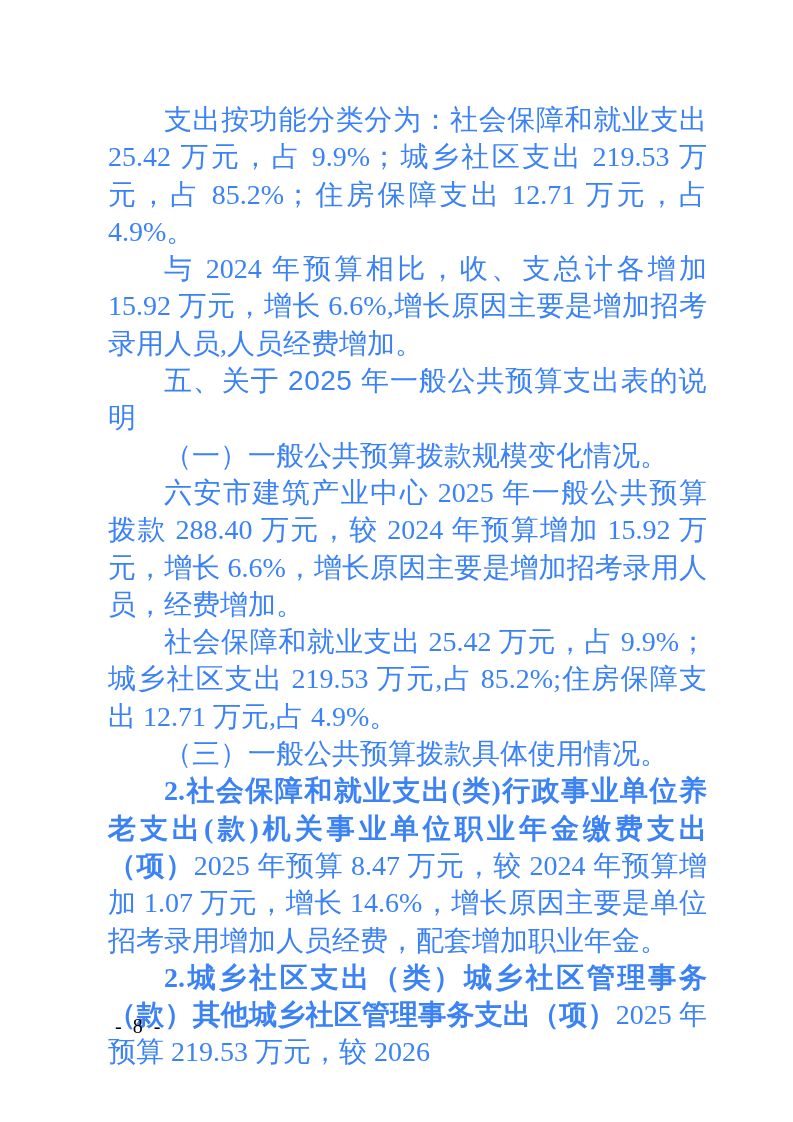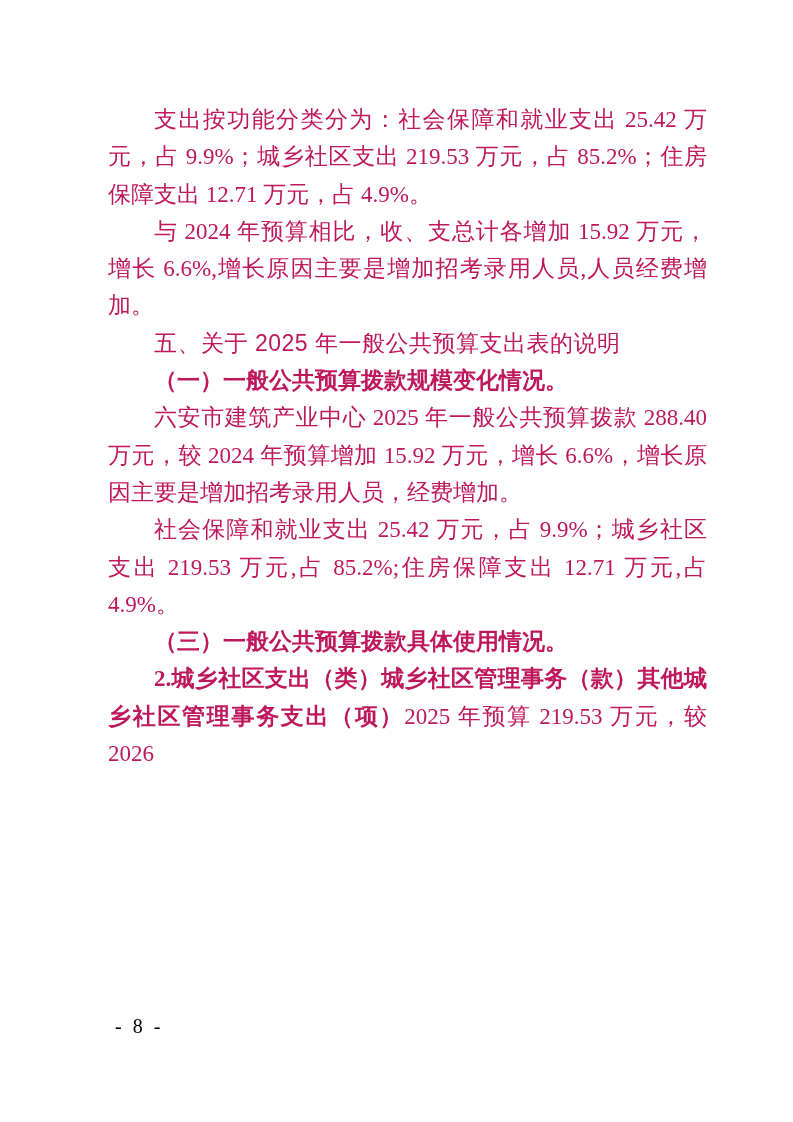--- a/index.html
+++ b/index.html
@@ -12,40 +12,40 @@
     width: 793px;
     height: 1122px;
     background: #ffffff;
     overflow: hidden;
   }
   .content {
     position: absolute;
     left: 108px;
     top: 101px;
     width: 599px;
-    color: #be185d;
+    color: #3b82f6;
     font-family: "Liberation Serif", "DejaVu Serif", serif;
-    font-size: 23px;
+    font-size: 28px;
     line-height: 37.3px;
     text-align: justify;
     text-justify: inter-character;
   }
   .content p {
     margin: 0;
     text-indent: 2em;
   }
   
   .h-section {
     font-family: "Liberation Sans", "DejaVu Sans", sans-serif;
     font-weight: 400;
     letter-spacing: 0.5px;
   }
   
   .h-sub {
-    font-weight: 700;
+    font-weight: 400;
   }
   .numbered .lead {
     font-weight: 700;
   }
   .page-number {
     position: absolute;
     left: 115px;
     top: 1015px;
     color: #000000;
     font-family: "Liberation Serif", "DejaVu Serif", serif;
@@ -68,19 +68,20 @@
     <p class="h-sub">（一）一般公共预算拨款规模变化情况。</p>
 
     <p>六安市建筑产业中心 2025 年一般公共预算拨款 288.40 万元，较 2024 年预算增加 15.92 万元，增长 6.6%，增长原因主要是增加招考录用人员，经费增加。</p>
 
 
     <p>社会保障和就业支出 25.42 万元，占 9.9%；城乡社区支出 219.53 万元,占 85.2%;住房保障支出 12.71 万元,占 4.9%。</p>
 
     <p class="h-sub">（三）一般公共预算拨款具体使用情况。</p>
 
 
+    <p class="numbered"><span class="lead">2.社会保障和就业支出(类)行政事业单位养老支出(款)机关事业单位职业年金缴费支出（项）</span><span>2025 年预算 8.47 万元，较 2024 年预算增加 1.07 万元，增长 14.6%，增长原因主要是单位招考录用增加人员经费，配套增加职业年金。</span></p>
 
     <p class="numbered"><span class="lead">2.城乡社区支出（类）城乡社区管理事务（款）其他城乡社区管理事务支出（项）</span><span>2025 年预算 219.53 万元，较 2026</span></p>
 
   </div>
 
   <div class="page-number">- 8 -</div>
 </div>
 
 </body></html>

